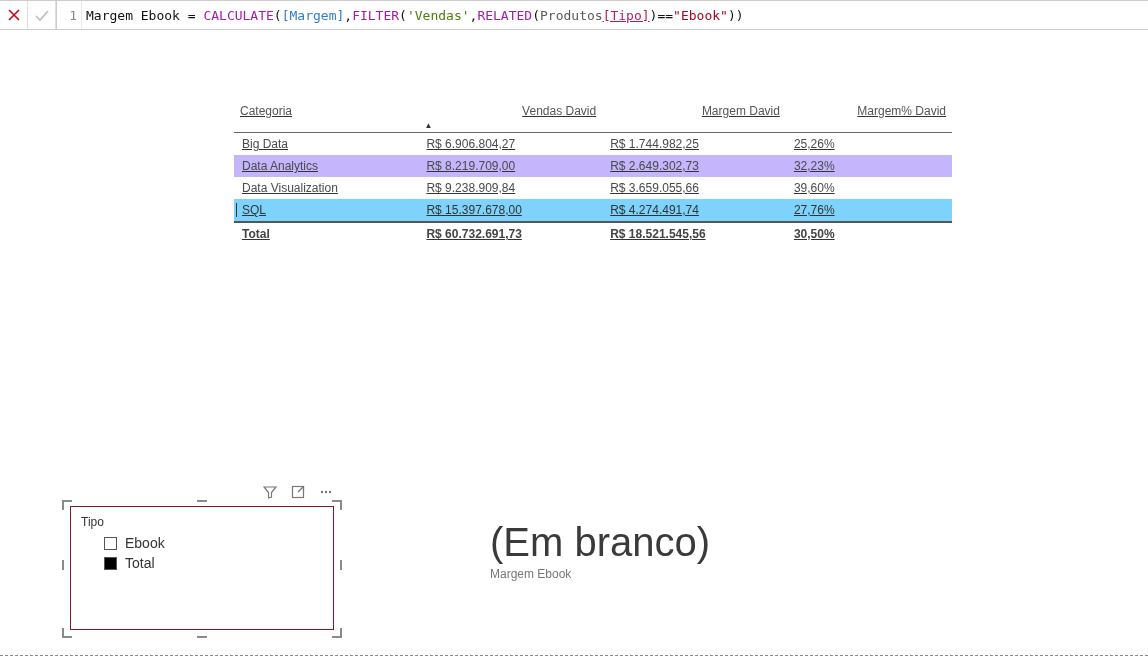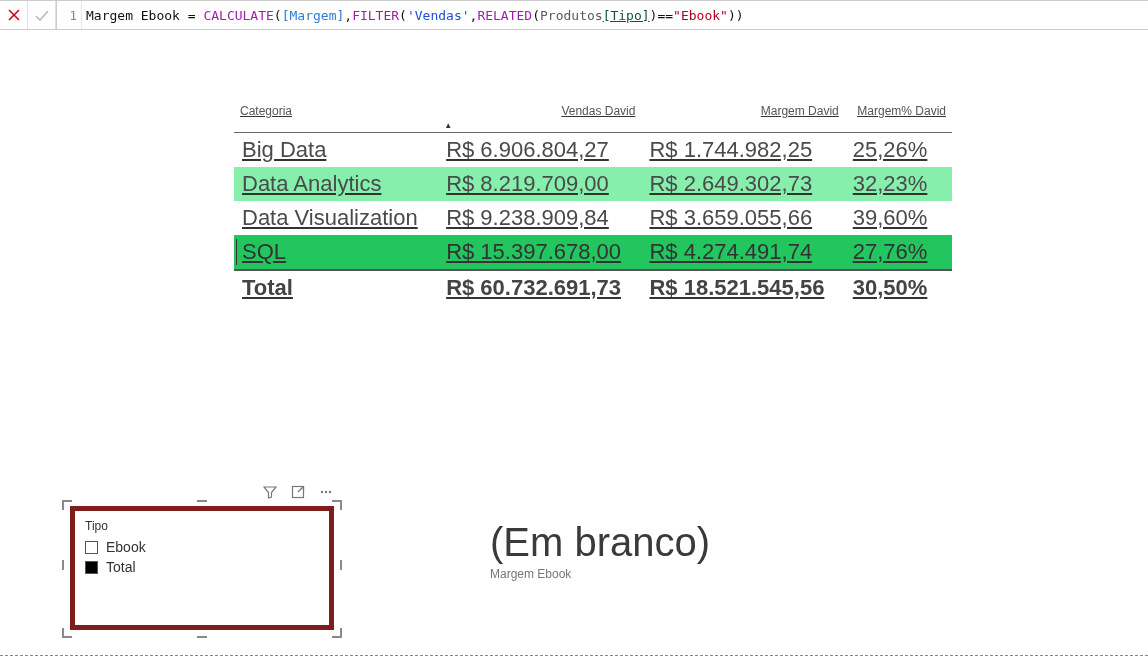--- a/index.html
+++ b/index.html
@@ -58,25 +58,25 @@
     padding-left: 4px;
     border-left: 1px solid #e8e8e8;
     height: 100%;
     display: flex;
     align-items: center;
   }
   .tok-measure { color: #111; }
   .tok-func { color: #a21caf; }
   .tok-bracket { color: #111; }
   .tok-ref { color: #2d7dd2; }
-  .tok-column { color: #14532d; text-decoration: underline; }
+  .tok-column { color: #be185d; text-decoration: underline; }
   .tok-str { color: #b00020; }
   .tok-eq { color: #111; }
   .tok-op { color: #111; }
-  .tok-table { color: #1d4ed8; }
+  .tok-table { color: #4d7c0f; }
   .tok-table2 { color: #5a5a5a; }
   .tok-space { }
 
   
   .canvas {
     position: relative;
     width: 100%;
     height: calc(100% - 30px);
   }
 
@@ -104,28 +104,28 @@
   }
   .matrix th.num { text-align: right; }
   .matrix th .sort-glyph {
     position: absolute;
     left: 6px;
     bottom: 2px;
     font-size: 8px;
     color: #333;
   }
   .matrix td {
-    font-size: 22px;
+    font-size: 12px;
     color: #4a4a4a;
     padding: 4px 8px;
   }
   .matrix td.cat { text-align: left; }
   .matrix td.num { text-align: left; }
-  .matrix tr.striped td { background: #86efac; }
-  .matrix tr.selected td { background: #22c55e; color: #333; }
+  .matrix tr.striped td { background: #c4b5fd; }
+  .matrix tr.selected td { background: #7dd3fc; color: #333; }
   .matrix tr.selected td.cat { position: relative; }
   .matrix tr.selected td.cat::before {
     content: "";
     position: absolute;
     left: 2px; top: 4px; bottom: 4px;
     width: 1px;
     background: #333;
   }
   .matrix tr.total td {
     border-top: 2px solid #555;
@@ -154,21 +154,21 @@
     display: inline-flex;
     align-items: center;
     justify-content: center;
   }
   .slicer {
     position: absolute;
     left: 8px;
     top: 20px;
     right: 8px;
     bottom: 8px;
-    border: 5px solid #7f1d1d;
+    border: 1px solid #7f1d1d;
     background: #fff;
     padding: 8px 10px;
   }
   .sel-handle {
     position: absolute;
     width: 10px; height: 10px;
   }
   .sel-handle::before, .sel-handle::after {
     content: "";
     position: absolute;
@@ -200,20 +200,21 @@
     color: #333;
     margin-bottom: 4px;
   }
   .slicer-item {
     display: flex;
     align-items: center;
     gap: 8px;
     font-size: 14px;
     color: #333;
     padding: 2px 0;
+    margin-left: 23px;
   }
   .chk {
     width: 13px; height: 13px;
     border: 1px solid #555;
     display: inline-block;
     background: #fff;
   }
   .chk.filled { background: #000; }
 
   

